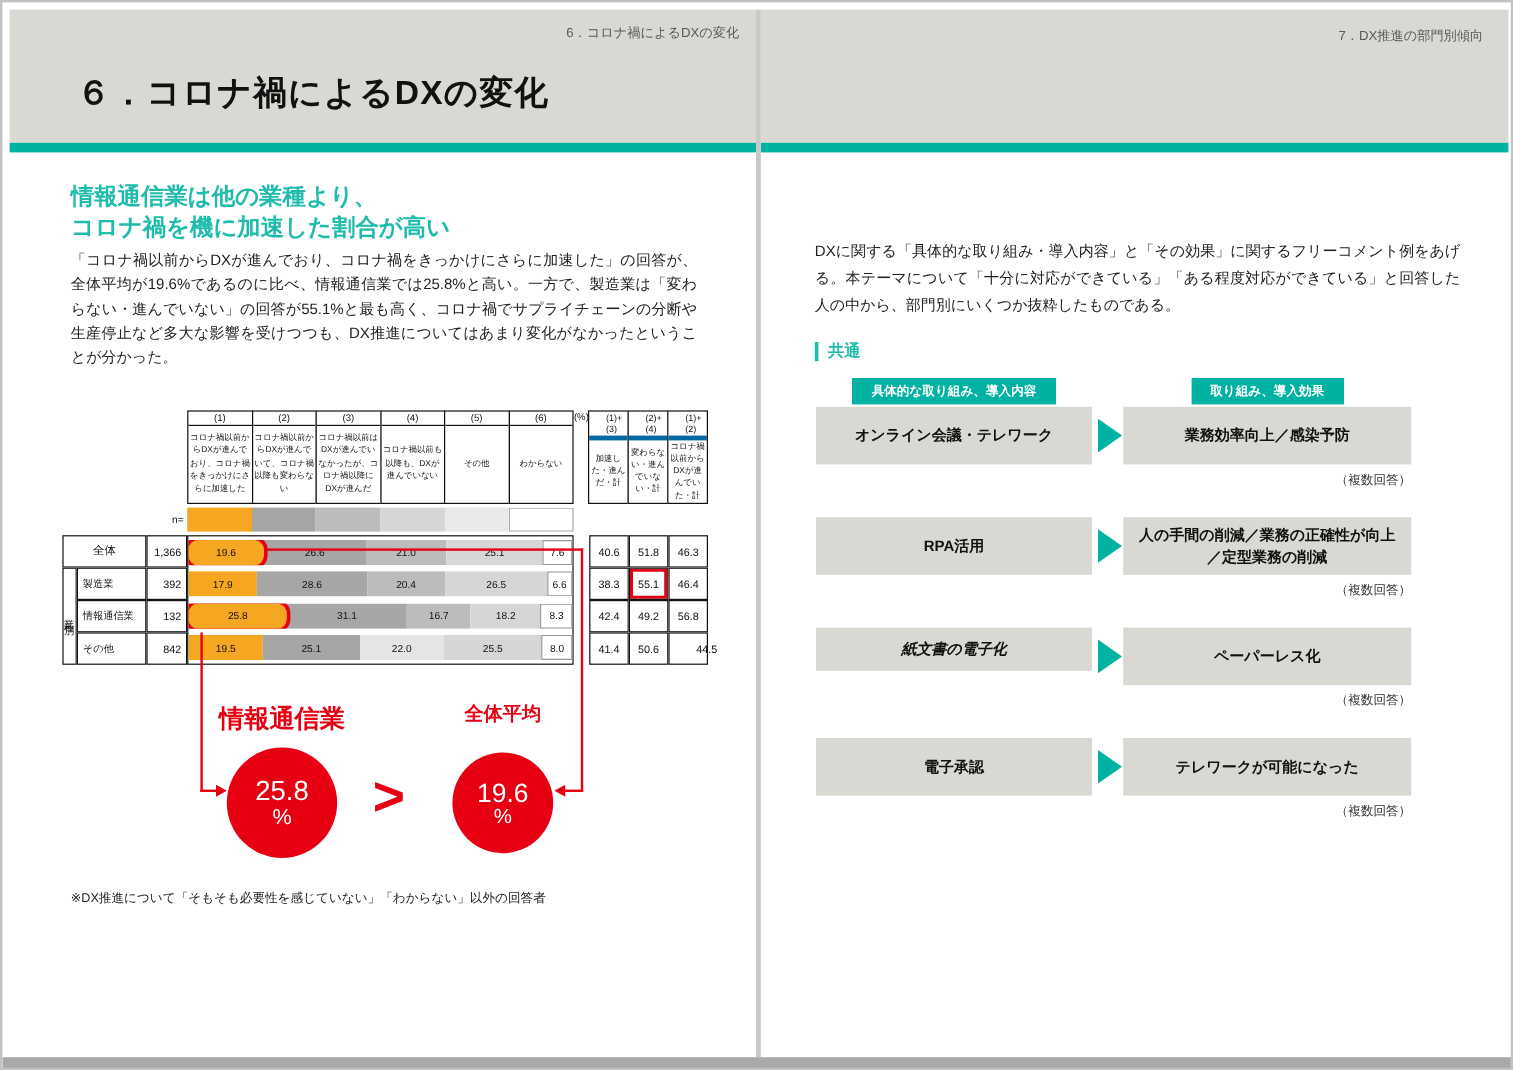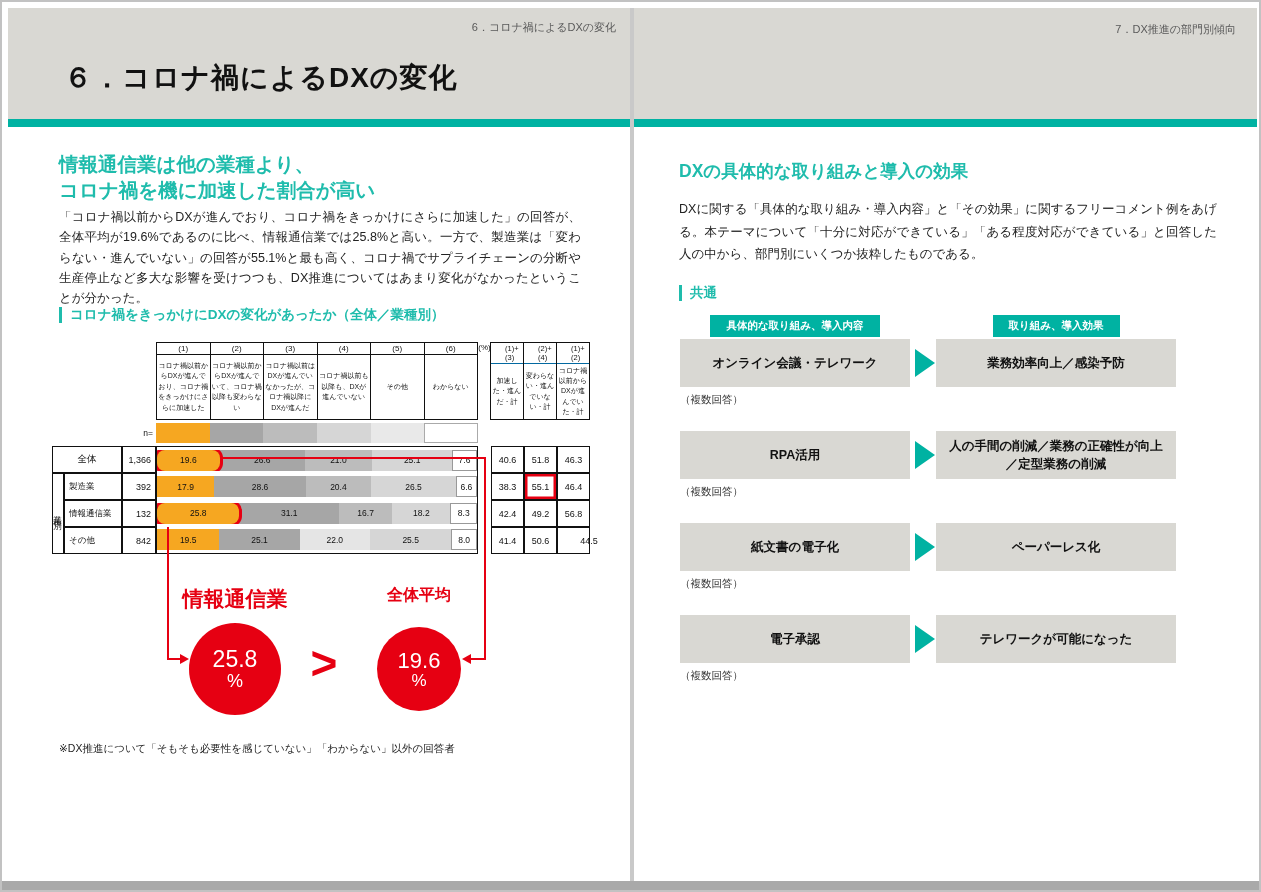--- a/index.html
+++ b/index.html
@@ -23,21 +23,21 @@
   .chart-grid{position:absolute;left:50px;top:340px;display:grid;
     grid-template-columns:12px 58px 34px 322px 13px 33px 33px 33px;
     grid-template-rows:78px 26px 27px 27px 27px 27px;font-size:9px;color:#111;}
   .colheads{grid-column:4;grid-row:1;display:flex;}
   .colhead{flex:1;border:1px solid #111;margin-left:-1px;display:flex;flex-direction:column;background:#fff;}
   .colhead:first-child{margin-left:0;}
   .colhead .num{font-size:8px;text-align:center;border-bottom:1px solid #111;padding:1px 0;}
   .colhead .desc{flex:1;font-size:7px;line-height:1.5;display:flex;align-items:center;justify-content:center;text-align:center;padding:1px;}
   .pct-cell{grid-column:5;grid-row:1;font-size:8px;padding-top:1px;text-align:center;}
   .sumhead{border:1px solid #111;margin-left:-1px;display:flex;flex-direction:column;background:#fff;}
-  .sumhead .num{font-size:7.5px;text-align:left;border-bottom:1px solid #0369a1;padding:1px 14px;}
+  .sumhead .num{font-size:7.5px;text-align:left;border-bottom:4px solid #0369a1;padding:1px 14px;}
   .sumhead .desc{flex:1;font-size:7px;line-height:1.45;display:flex;align-items:center;justify-content:center;text-align:center;padding:1px;}
   .n-eq{grid-column:3;grid-row:2;font-size:8.5px;display:flex;align-items:center;justify-content:flex-end;padding-right:3px;}
   .swatches{grid-column:4;grid-row:2;display:flex;align-items:center;}
   .swatch{flex:1;height:20px;}
   .swatch.last{box-shadow:inset 0 0 0 1px #aaa;}
   .cell{border:1px solid #111;display:flex;align-items:center;background:#fff;}
   .lbl-center{justify-content:center;font-size:9.5px;}
   .lbl-left{font-size:8.5px;padding-left:4px;}
   .n-val{font-size:9px;justify-content:flex-end;padding-right:4px;}
   .group-cell{writing-mode:vertical-rl;justify-content:center;font-size:8.5px;letter-spacing:3px;}
@@ -56,21 +56,21 @@
   .red-circle{position:absolute;background:var(--red);border-radius:50%;display:flex;flex-direction:column;align-items:center;justify-content:center;color:#fff;z-index:3;line-height:1.05;}
   .red-circle .val{font-size:23px;}
   .red-circle .unit{font-size:18px;}
   .gt-sign{position:absolute;color:var(--red);font-weight:700;font-size:46px;text-align:center;z-index:3;}
   .footnote{font-size:10.5px;color:#222;}
   
   .tag-wrap{text-align:center;}
   .tag{display:inline-block;background:var(--accent);color:#fff;font-size:10.5px;font-weight:700;padding:4px 16px;}
   .item-box{position:absolute;background:var(--box-gray);display:flex;align-items:center;justify-content:center;font-size:12.5px;font-weight:700;color:#111;text-align:center;line-height:1.45;padding:2px 8px;}
   .item-arrow{position:absolute;width:0;height:0;border-left:20px solid var(--accent);border-top:14px solid transparent;border-bottom:14px solid transparent;}
-  .item-note{position:absolute;font-size:10.5px;color:#333;text-align:left;}
+  .item-note{position:absolute;font-size:10.5px;color:#333;text-align:right;}
   .divider{background:var(--divider-gray);}
   .bottom-strip{background:var(--bottom-gray);}
 </style>
 </head>
 <body>
 
 <div id="canvas">
 
   <div class="abs header-band" style="left:6px;top:6px;width:622px;height:111px;"></div>
   <div class="abs teal-bar" style="left:6px;top:117px;width:622px;height:8px;"></div>
@@ -82,21 +82,20 @@
   <div class="abs running-head" style="left:632px;top:20px;width:602px;">7．DX推進の部門別傾向</div>
 
   <div class="abs divider" style="left:628px;top:6px;width:4px;height:873px;"></div>
   <div class="abs bottom-strip" style="left:0;top:879px;width:1261px;height:13px;"></div>
 
   <div class="abs teal-heading" style="left:57px;top:150px;font-size:19.5px;line-height:1.32;">
     <div>情報通信業は他の業種より、</div>
     <div>コロナ禍を機に加速した割合が高い</div>
   </div>
   <div class="abs body-text" style="left:57px;top:205px;width:522px;">「コロナ禍以前からDXが進んでおり、コロナ禍をきっかけにさらに加速した」の回答が、全体平均が19.6%であるのに比べ、情報通信業では25.8%と高い。一方で、製造業は「変わらない・進んでいない」の回答が55.1%と最も高く、コロナ禍でサプライチェーンの分断や生産停止など多大な影響を受けつつも、DX推進についてはあまり変化がなかったということが分かった。</div>
-  <div class="abs section-label" style="left:57px;top:305px;">コロナ禍をきっかけにDXの変化があったか（全体／業種別）</div>
 
   <div class="chart-grid" id="chartGrid">
       <div class="colheads">
         <div class="colhead">
           <div class="num">(1)</div>
           <div class="desc">コロナ禍以前からDXが進んでおり、コロナ禍をきっかけにさらに加速した</div>
         </div>
         <div class="colhead">
           <div class="num">(2)</div>
           <div class="desc">コロナ禍以前からDXが進んでいて、コロナ禍以降も変わらない</div>
@@ -208,41 +207,40 @@
   </div>
   <div class="gt-sign" style="left:296px;top:634px;width:52px;">&gt;</div>
   <div class="red-label" style="left:345px;top:583px;width:144px;font-size:16px;">全体平均</div>
   <div class="red-circle" style="left:375px;top:625px;width:84px;height:84px;">
     <div class="val" style="font-size:22px;">19.6</div>
     <div class="unit" style="font-size:17px;">%</div>
   </div>
 
   <div class="abs footnote" style="left:57px;top:740px;">※DX推進について「そもそも必要性を感じていない」「わからない」以外の回答者</div>
 
-  <div class="abs teal-heading" style="left:677px;top:157px;font-size:17.5px;">DXの具体的な取り組みと導入の効果</div>
   <div class="abs body-text" style="left:677px;top:196px;width:538px;line-height:1.8;">DXに関する「具体的な取り組み・導入内容」と「その効果」に関するフリーコメント例をあげる。本テーマについて「十分に対応ができている」「ある程度対応ができている」と回答した人の中から、部門別にいくつか抜粋したものである。</div>
   <div class="abs section-label" style="left:677px;top:283px;">共通</div>
 
   <div class="abs tag-wrap" style="left:678px;top:313px;width:230px;">
     <span class="tag">具体的な取り組み、導入内容</span>
   </div>
   <div class="abs tag-wrap" style="left:934px;top:313px;width:240px;">
     <span class="tag">取り組み、導入効果</span>
   </div>
 
   <div id="itemsHost">
       <div class="item-box" style="left: 678px; top: 337px; width: 230px; height: 48px;">オンライン会議・テレワーク</div>
       <div class="item-arrow" style="left: 913px; top: 347px;"></div>
       <div class="item-box" style="left: 934px; top: 337px; width: 240px; height: 48px;">業務効率向上／感染予防</div>
       <div class="item-note" style="left: 678px; top: 391px; width: 496px;">（複数回答）</div>
       <div class="item-box" style="left: 678px; top: 429px; width: 230px; height: 48px;">RPA活用</div>
       <div class="item-arrow" style="left: 913px; top: 439px;"></div>
       <div class="item-box" style="left: 934px; top: 429px; width: 240px; height: 48px;">人の手間の削減／業務の正確性が向上／定型業務の削減</div>
       <div class="item-note" style="left: 678px; top: 483px; width: 496px;">（複数回答）</div>
-      <div class="item-box" style="left: 678px; top: 521px; width: 230px; height: 48px;">紙文書の電子化</div>
+      <div class="item-box" style="left: 678px; top: 521px; width: 230px; height: 36px; font-style: italic;">紙文書の電子化</div>
       <div class="item-arrow" style="left: 913px; top: 531px;"></div>
       <div class="item-box" style="left: 934px; top: 521px; width: 240px; height: 48px;">ペーパーレス化</div>
       <div class="item-note" style="left: 678px; top: 575px; width: 496px;">（複数回答）</div>
       <div class="item-box" style="left: 678px; top: 613px; width: 230px; height: 48px;">電子承認</div>
       <div class="item-arrow" style="left: 913px; top: 623px;"></div>
       <div class="item-box" style="left: 934px; top: 613px; width: 240px; height: 48px;">テレワークが可能になった</div>
       <div class="item-note" style="left: 678px; top: 667px; width: 496px;">（複数回答）</div>
     </div>
 
 </div>

